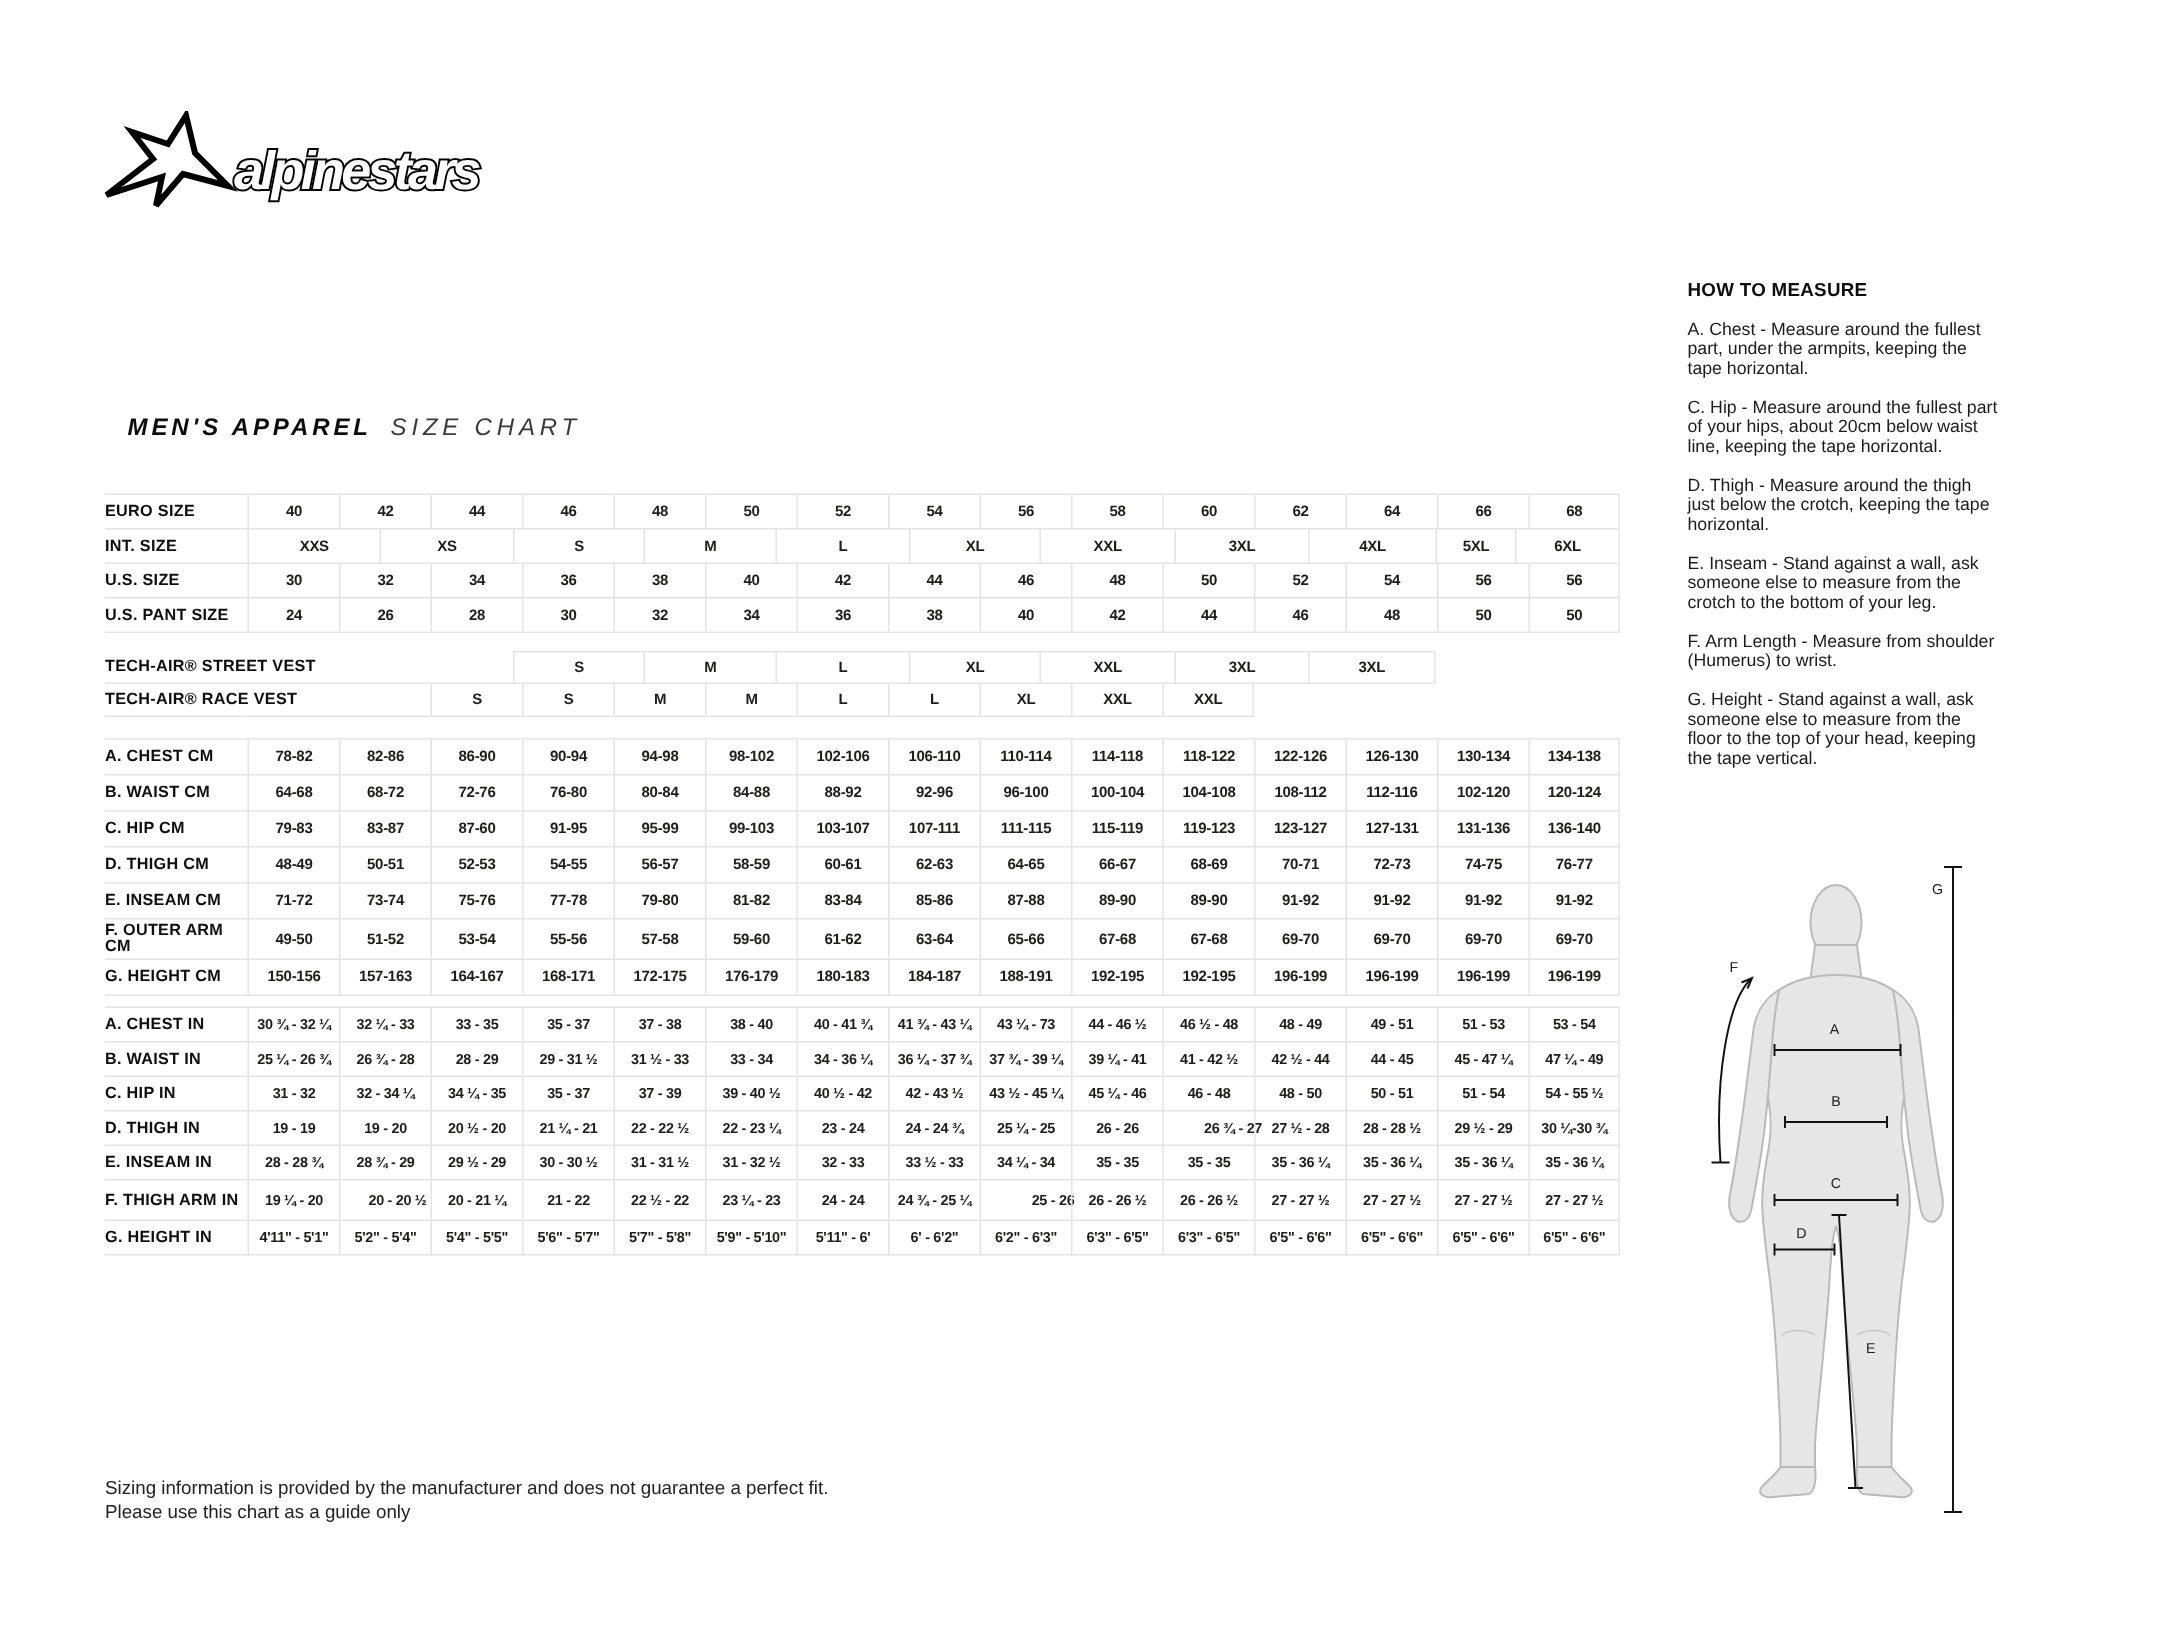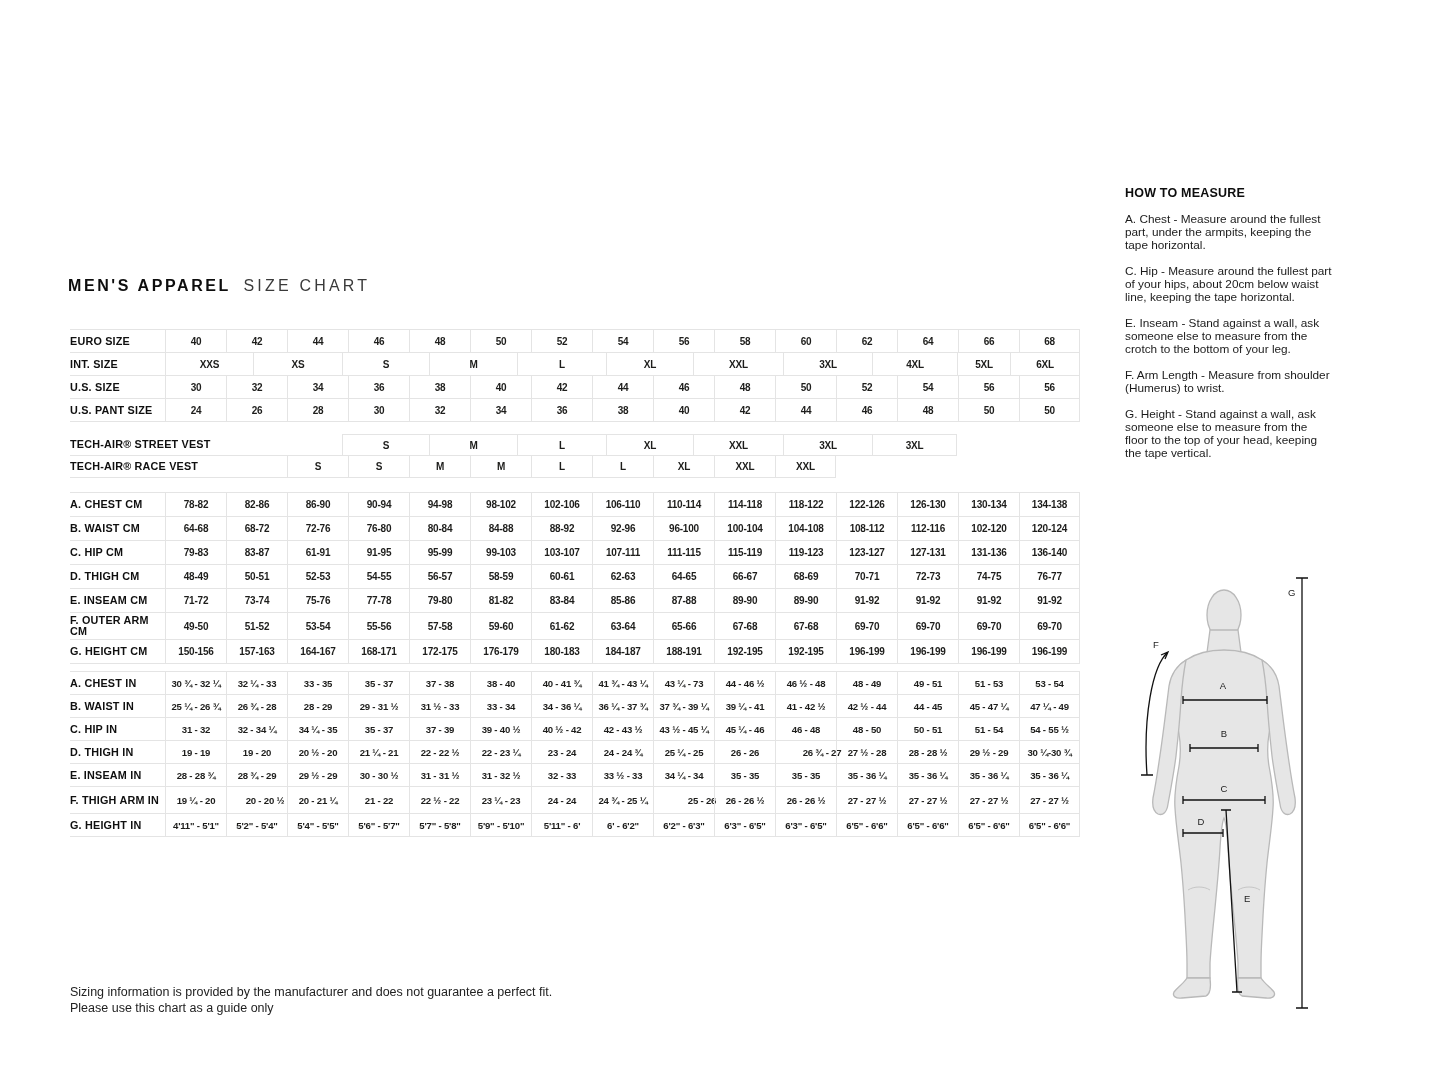--- a/index.html
+++ b/index.html
@@ -3,21 +3,21 @@
 <meta charset="utf-8">
 <style>
   html,body{margin:0;padding:0;background:#fff;}
   .page{position:relative;width:1445px;height:1084px;background:#fff;overflow:hidden;
         font-family:"Liberation Sans",sans-serif;color:#1d1d1b;}
 
   
   .logo{position:absolute;left:68px;top:74px;}
 
   
-  .title{position:absolute;left:68px;top:277px;font-size:16px;white-space:nowrap;}
+  .title{position:absolute;left:85px;top:277px;font-style:italic;font-size:16px;white-space:nowrap;}
   .title .t-bold{font-weight:bold;letter-spacing:2.6px;color:#0d0d0d;}
   .title .t-light{font-weight:normal;letter-spacing:3.2px;color:#3a3a3a;margin-left:8px;}
 
   
   .size-table{position:absolute;left:70px;top:329px;width:1010px;}
   .blk{border-top:1px solid #e4e4e4;}
   #tech-block{margin-top:12px;}
   #cm-block{margin-top:14px;}
   #in-block{margin-top:7px;}
   .t-row{display:flex;border-bottom:1px solid #e4e4e4;align-items:stretch;}
@@ -47,20 +47,26 @@
   .fig-label{font-size:9.5px;fill:#222;font-family:"Liberation Sans",sans-serif;}
 
   
   .disclaimer{position:absolute;left:70px;top:984px;font-size:12.5px;line-height:16px;color:#222;}
 </style>
 </head>
 <body>
 
 <div class="page">
 
+  <div class="logo">
+    <svg width="270" height="66" viewBox="0 0 270 66">
+      <path d="M 56 3 L 44 22 L 20 14 L 34 32 L 3 56 L 40 44 L 36 63 L 54 42 L 84 50 L 62 28 Z" fill="#ffffff" stroke="#000000" stroke-width="4" stroke-linejoin="miter"></path>
+      <text x="88" y="52" font-size="36" font-weight="bold" font-style="italic" letter-spacing="-2.5" fill="#ffffff" stroke="#000000" stroke-width="2.6" paint-order="stroke" font-family="Liberation Sans, sans-serif">alpinestars</text>
+    </svg>
+  </div>
 
   <div class="title">
     <span class="t-bold">MEN'S APPAREL</span>
     <span class="t-light">SIZE CHART</span>
   </div>
 
   <div class="size-table">
     <div id="header-block" class="blk">
         <div class="t-row h22 grid">
           <div class="t-label">EURO SIZE</div>
@@ -193,21 +199,21 @@
           <div class="t-cell" style="width: 61px;">104-108</div>
           <div class="t-cell" style="width: 61px;">108-112</div>
           <div class="t-cell" style="width: 61px;">112-116</div>
           <div class="t-cell" style="width: 61px;">102-120</div>
           <div class="t-cell last" style="width: 61px;">120-124</div>
         </div>
         <div class="t-row h23 grid">
           <div class="t-label">C. HIP CM</div>
           <div class="t-cell" style="width: 61px;">79-83</div>
           <div class="t-cell" style="width: 61px;">83-87</div>
-          <div class="t-cell" style="width: 61px;">61-91</div>
+          <div class="t-cell" style="width: 61px;">87-60</div>
           <div class="t-cell" style="width: 61px;">91-95</div>
           <div class="t-cell" style="width: 61px;">95-99</div>
           <div class="t-cell" style="width: 61px;">99-103</div>
           <div class="t-cell" style="width: 61px;">103-107</div>
           <div class="t-cell" style="width: 61px;">107-111</div>
           <div class="t-cell" style="width: 61px;">111-115</div>
           <div class="t-cell" style="width: 61px;">115-119</div>
           <div class="t-cell" style="width: 61px;">119-123</div>
           <div class="t-cell" style="width: 61px;">123-127</div>
           <div class="t-cell" style="width: 61px;">127-131</div>
@@ -415,20 +421,21 @@
           <div class="t-cell last" style="width: 61px;">6'5" - 6'6"</div>
         </div>
       </div>
   </div>
 
   <div class="measure">
     <h3 class="m-head">HOW TO MEASURE</h3>
     <div id="measure-items">
         <p class="m-item">A. Chest - Measure around the fullest part, under the armpits, keeping the tape horizontal.</p>
         <p class="m-item">C. Hip - Measure around the fullest part of your hips, about 20cm below waist line, keeping the tape horizontal.</p>
+        <p class="m-item">D. Thigh - Measure around the thigh just below the crotch, keeping the tape horizontal.</p>
         <p class="m-item">E. Inseam - Stand against a wall, ask someone else to measure from the crotch to the bottom of your leg.</p>
         <p class="m-item">F. Arm Length - Measure from shoulder (Humerus) to wrist.</p>
         <p class="m-item">G. Height - Stand against a wall, ask someone else to measure from the floor to the top of your head, keeping the tape vertical.</p>
       </div>
   </div>
 
   <div class="figure">
     <svg width="190" height="455" viewBox="0 0 190 455">
       <g fill="#e6e6e6" stroke="#b9b9b9" stroke-width="1.3">
         <ellipse cx="96" cy="47" rx="17" ry="25"></ellipse>

